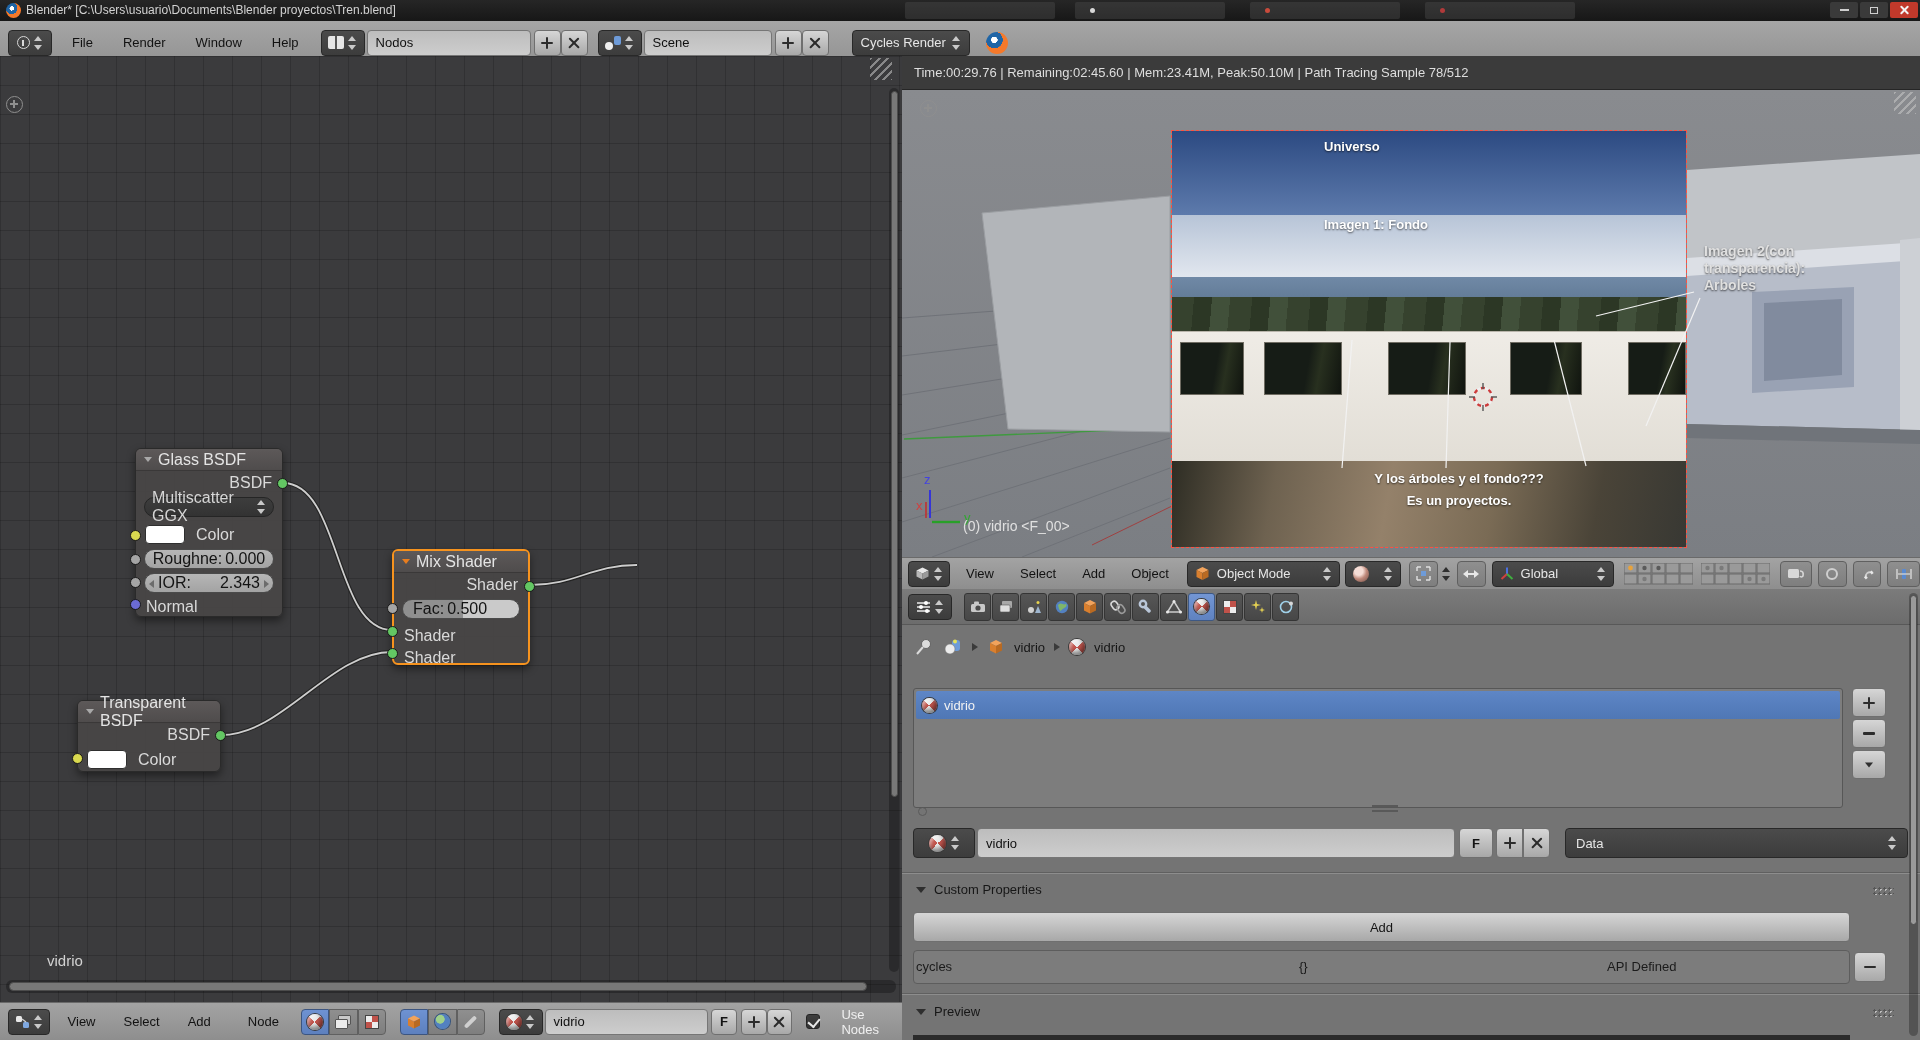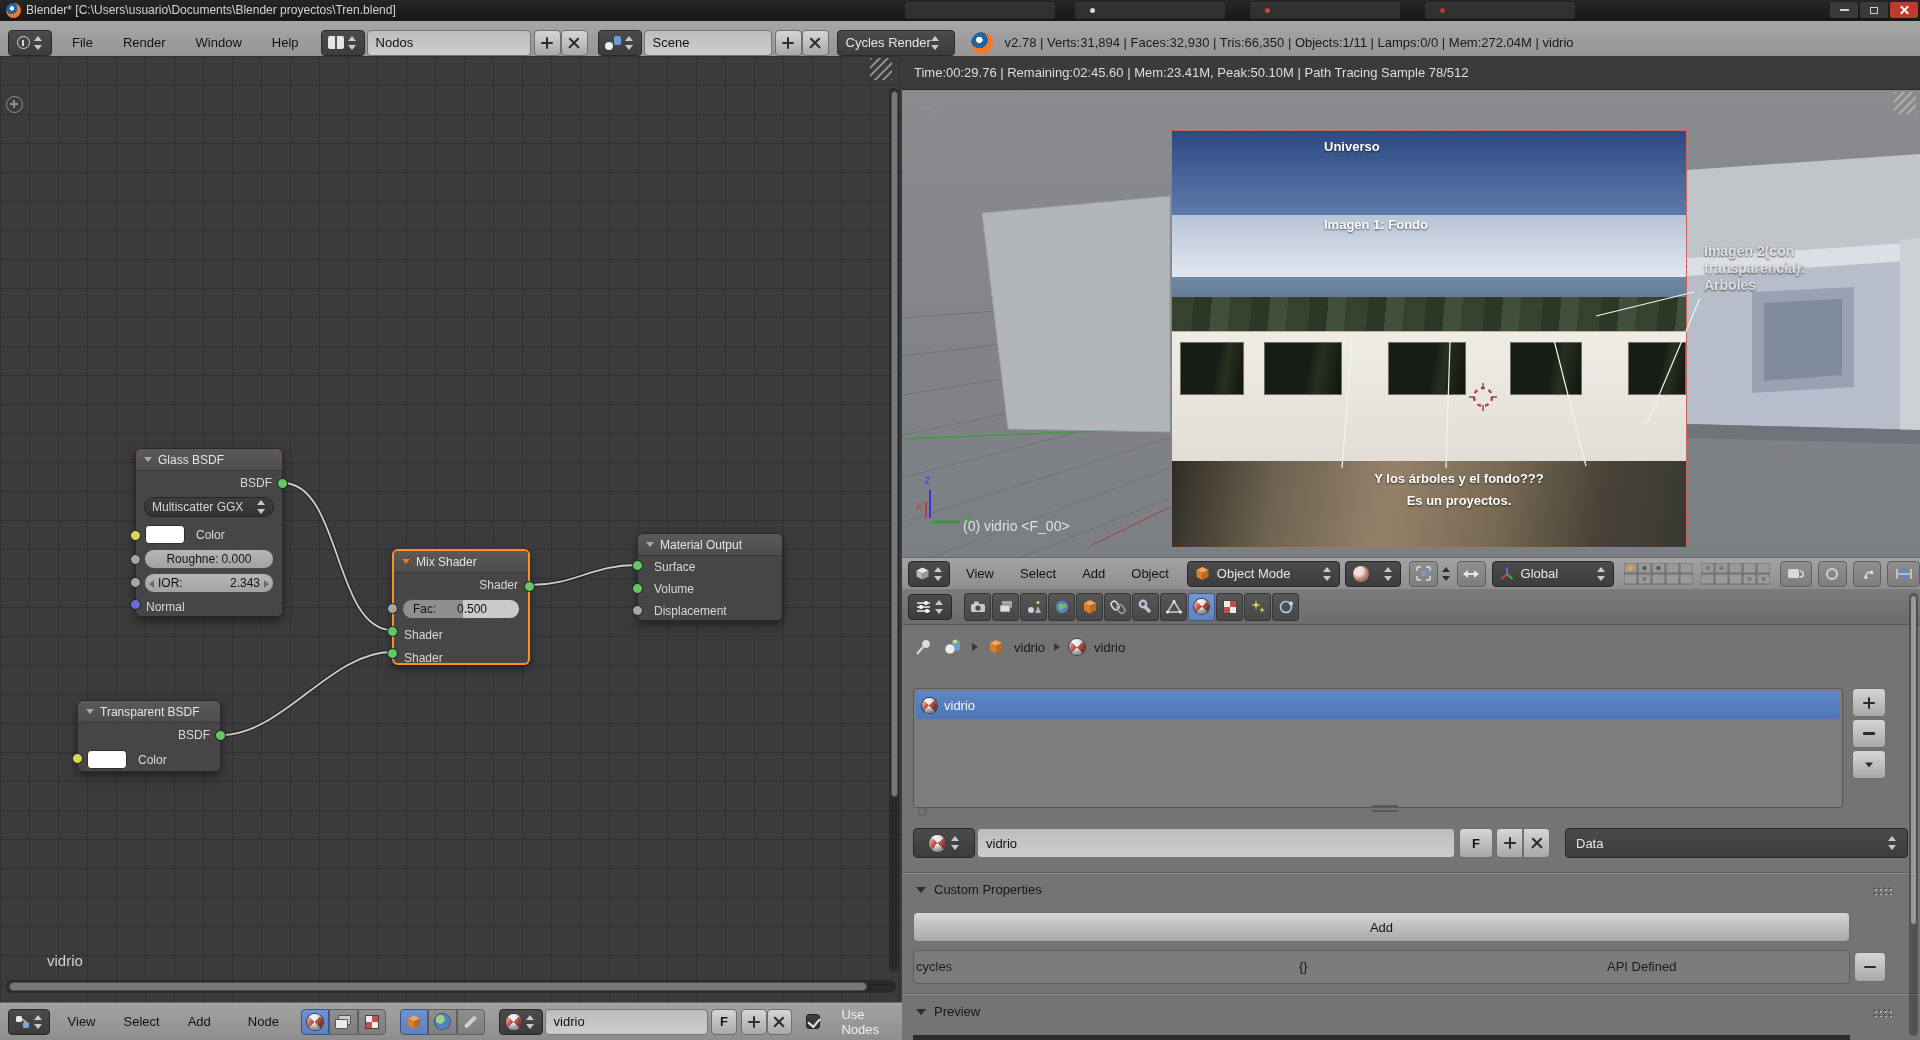--- a/index.html
+++ b/index.html
@@ -64,21 +64,21 @@
 
   
   #nodeeditor{left:0;top:56px;width:902px;height:984px;background:#3b3b3d;border-right:1px solid #1e1e1e;}
   #ncanvas{left:0;top:0;width:902px;height:946px;overflow:hidden;
     background-image:linear-gradient(to right, rgba(0,0,0,.17) 1px, transparent 1px),linear-gradient(to bottom, rgba(0,0,0,.17) 1px, transparent 1px);
     background-size:29px 29px; background-color:#3b3b3d;}
   .corner-plus{width:17px;height:17px;border-radius:50%;border:1.5px solid #8f8f8f;position:absolute;}
   .corner-plus::before{content:"";position:absolute;left:3px;top:6px;width:8px;height:2px;background:#8f8f8f}
   .corner-plus::after{content:"";position:absolute;left:6px;top:3px;width:2px;height:8px;background:#8f8f8f}
   .corner-grip{width:22px;height:22px;background:repeating-linear-gradient(135deg, rgba(200,200,200,.55) 0 2px, transparent 2px 6px);}
-  .node{position:absolute;background:rgba(72,70,70,.95);border:1px solid #2a2a2a;border-radius:6px;box-shadow:0 4px 9px rgba(0,0,0,.45);color:#d9d9d9;font-size:12px;}
+  .node{position:absolute;background:rgba(72,70,70,.95);border:1px solid #2a2a2a;border-radius:6px;box-shadow:0 4px 9px rgba(0,0,0,.45);color:#d9d9d9;font-size:16px;}
   .node.selected{border:2px solid #f7931e;}
   .nhead{height:22px;display:flex;align-items:center;padding-left:8px;gap:6px;background:linear-gradient(#5d5959,#4f4c4c);border-bottom:1px solid #3a3838;border-radius:5px 5px 0 0;color:#e4e4e4;}
   .node.selected .nhead{border-radius:4px 4px 0 0;}
   .ntri{width:0;height:0;border-left:4.5px solid transparent;border-right:4.5px solid transparent;border-top:5.5px solid #a9a9a9;}
   .ntri.orange{border-top-color:#e87d1e;}
   .nrow{position:relative;}
   .nrow.out{height:24px;line-height:24px;text-align:right;padding-right:10px;}
   .nrow.lbl{height:22px;line-height:22px;padding-left:10px;}
   .nrow.color{height:25px;display:flex;align-items:center;padding-left:9px;gap:11px;}
   .swatch{width:40px;height:19px;background:#fff;border:1px solid #2f2f2f;border-radius:4px;}
@@ -209,27 +209,26 @@
   <div class="field-light" style="width:128px;height:26px;margin-left:2px">
     <span>Scene</span>
   </div>
   <div class="btn-light" style="width:27px;height:26px;margin-left:3px">
       <i class="icon-plus"></i>
     </div>
   <div class="btn-light" style="width:27px;height:26px">
       <i class="icon-x"></i>
     </div>
 
-  <div class="btn-dark" style="width:118px;height:26px;margin-left:8px;padding:0 8px;justify-content:flex-start">
+  <div class="btn-dark" style="width:118px;height:26px;margin-left:23px;padding:0 8px;justify-content:space-between">
     <span>Cycles Render</span>
       <i class="arrows"></i>
   </div>
 
   <span class="blogo" style="margin-left:16px"></span>
-  <span style="margin-left:12px;color:#1a1a1a">v2.78 | Verts:31,894 | Faces:32,930 | Tris:66,350 | Objects:1/11 | Lamps:0/0 | Mem:272.04M | vidrio</span>
 </div>
 
 <div class="abs" id="nodeeditor">
   <div class="abs" id="ncanvas">
 
     <svg class="abs" style="left:0;top:0" width="902" height="946">
       <path d="M283,427 C341,427 334,574 392,574" fill="none" stroke="#232323" stroke-width="4"></path>
       <path d="M283,427 C341,427 334,574 392,574" fill="none" stroke="#cdcdcd" stroke-width="1.8"></path>
       <path d="M221,679 C283,679 330,596 392,596" fill="none" stroke="#232323" stroke-width="4"></path>
       <path d="M221,679 C283,679 330,596 392,596" fill="none" stroke="#cdcdcd" stroke-width="1.8"></path>
@@ -302,32 +301,20 @@
       </div>
         </div>
       <div class="nrow lbl" style="height:23px;line-height:23px"><span>Shader</span></div>
       <div class="nrow lbl"><span>Shader</span></div>
       <i class="sock green" style="right:-7px;top:30px"></i>
       <i class="sock gray" style="left:-7px;top:52px"></i>
       <i class="sock green" style="left:-7px;top:75px"></i>
       <i class="sock green" style="left:-7px;top:97px"></i>
     </div>
 
-    <div class="node" style="left:637px;top:477px;width:146px;height:88px">
-      <div class="nhead">
-        <i class="ntri"></i>
-        <span>Material Output</span>
-      </div>
-      <div class="nrow lbl" style="padding-left:16px"><span>Surface</span></div>
-      <div class="nrow lbl" style="padding-left:16px"><span>Volume</span></div>
-      <div class="nrow lbl" style="padding-left:16px"><span>Displacement</span></div>
-      <i class="sock green" style="left:-6px;top:26px"></i>
-      <i class="sock green" style="left:-6px;top:49px"></i>
-      <i class="sock gray" style="left:-6px;top:71px"></i>
-    </div>
 
     <div class="abs" id="tree-label" style="left:47px;top:896px">vidrio</div>
 
     <span class="corner-plus" style="left:6px;top:40px"></span>
     <span class="abs corner-grip" style="right:10px;top:2px"></span>
 
     <div class="abs scroll-track" style="left:6px;top:924px;width:890px;height:13px">
       <div class="scroll-thumb" style="position:absolute;left:3px;top:1.5px;width:858px;height:9px"></div>
     </div>
     <div class="abs scroll-track" style="right:3px;top:32px;width:10px;height:884px">

